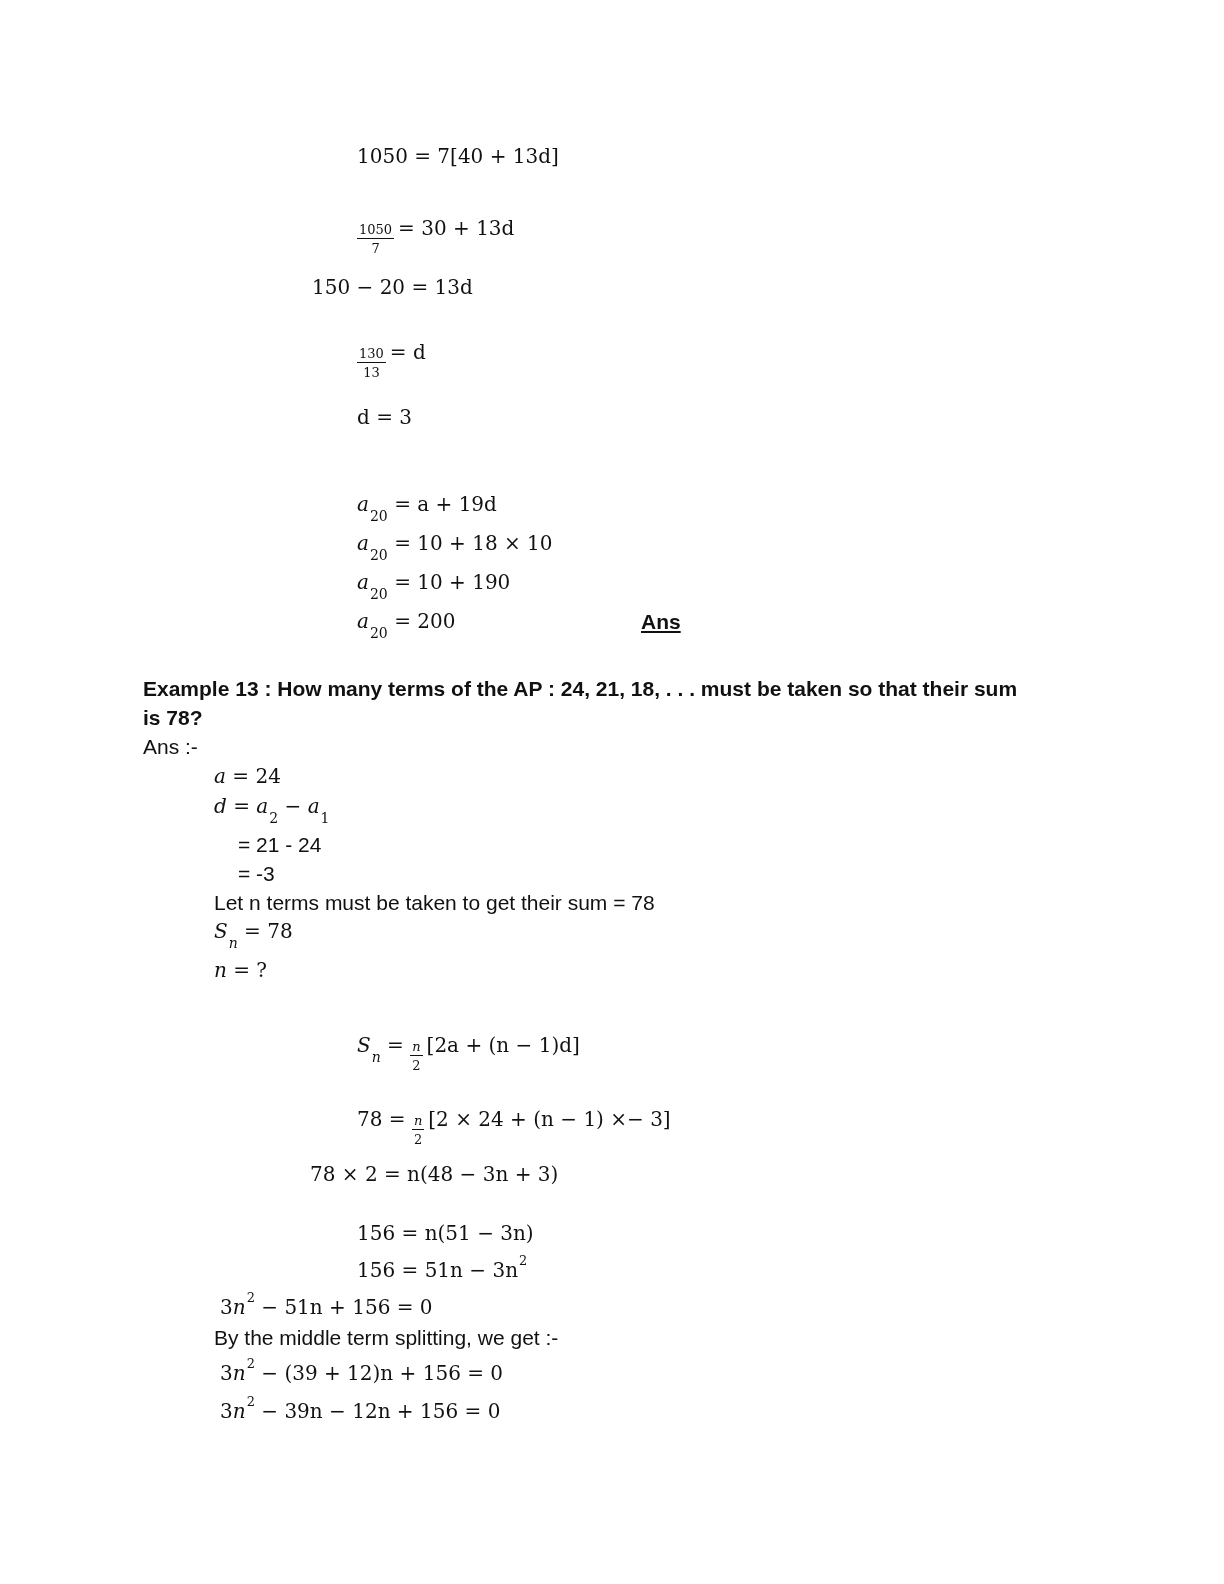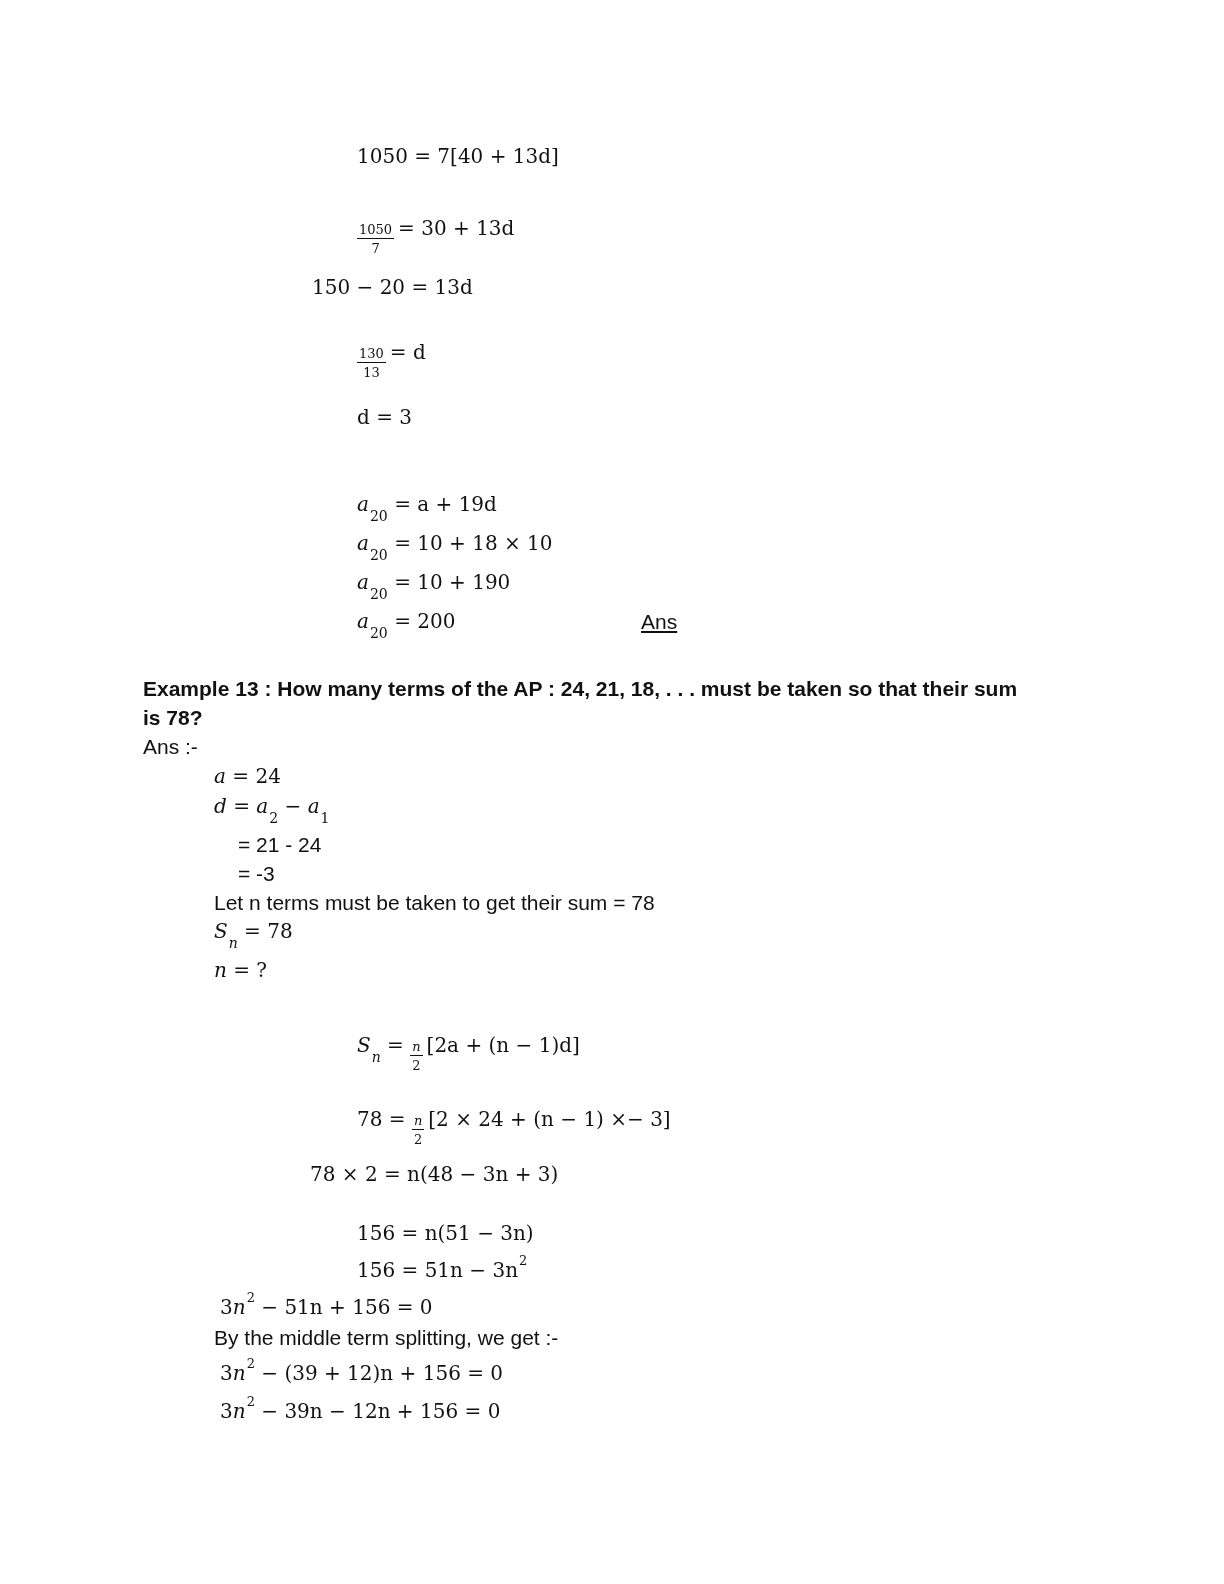--- a/index.html
+++ b/index.html
@@ -6,21 +6,21 @@
     body { width: 1224px; height: 1584px; position: relative; overflow: hidden; color: #111; }
     .m { position: absolute; font-family: "DejaVu Serif", "Liberation Serif", serif; font-size: 20px; white-space: nowrap; line-height: 1; }
     .t { position: absolute; font-family: "Liberation Sans", sans-serif; font-size: 21px; white-space: nowrap; line-height: 1; }
     .b { font-weight: bold; }
     i { font-style: italic; }
     .sub { font-size: 14px; position: relative; top: 10px; margin-left: 1px; }
     .sup { font-size: 13px; position: relative; top: -12px; margin-left: 1px; }
     .frac { display: inline-block; vertical-align: middle; text-align: center; margin-right: 4px; }
     .frac .num { display: block; font-size: 13px; padding: 0 2px 2px; border-bottom: 1px solid #111; margin-top: 20px; }
     .frac .den { display: block; font-size: 13px; padding-top: 3px; }
-    .ans { text-decoration: underline; font-weight: normal; }
+    .ans { text-decoration: underline; font-weight: bold; }
   </style>
 </head>
 <body>
 
 <div class="m" style="left:357px; top:146px;">1050 = 7[40 + 13d]</div>
 
 <div class="m" style="left:357px; top:203px;">
   <span class="frac"><span class="num">1050</span><span class="den">7</span></span><span>= 30 + 13d</span>
 </div>
 

